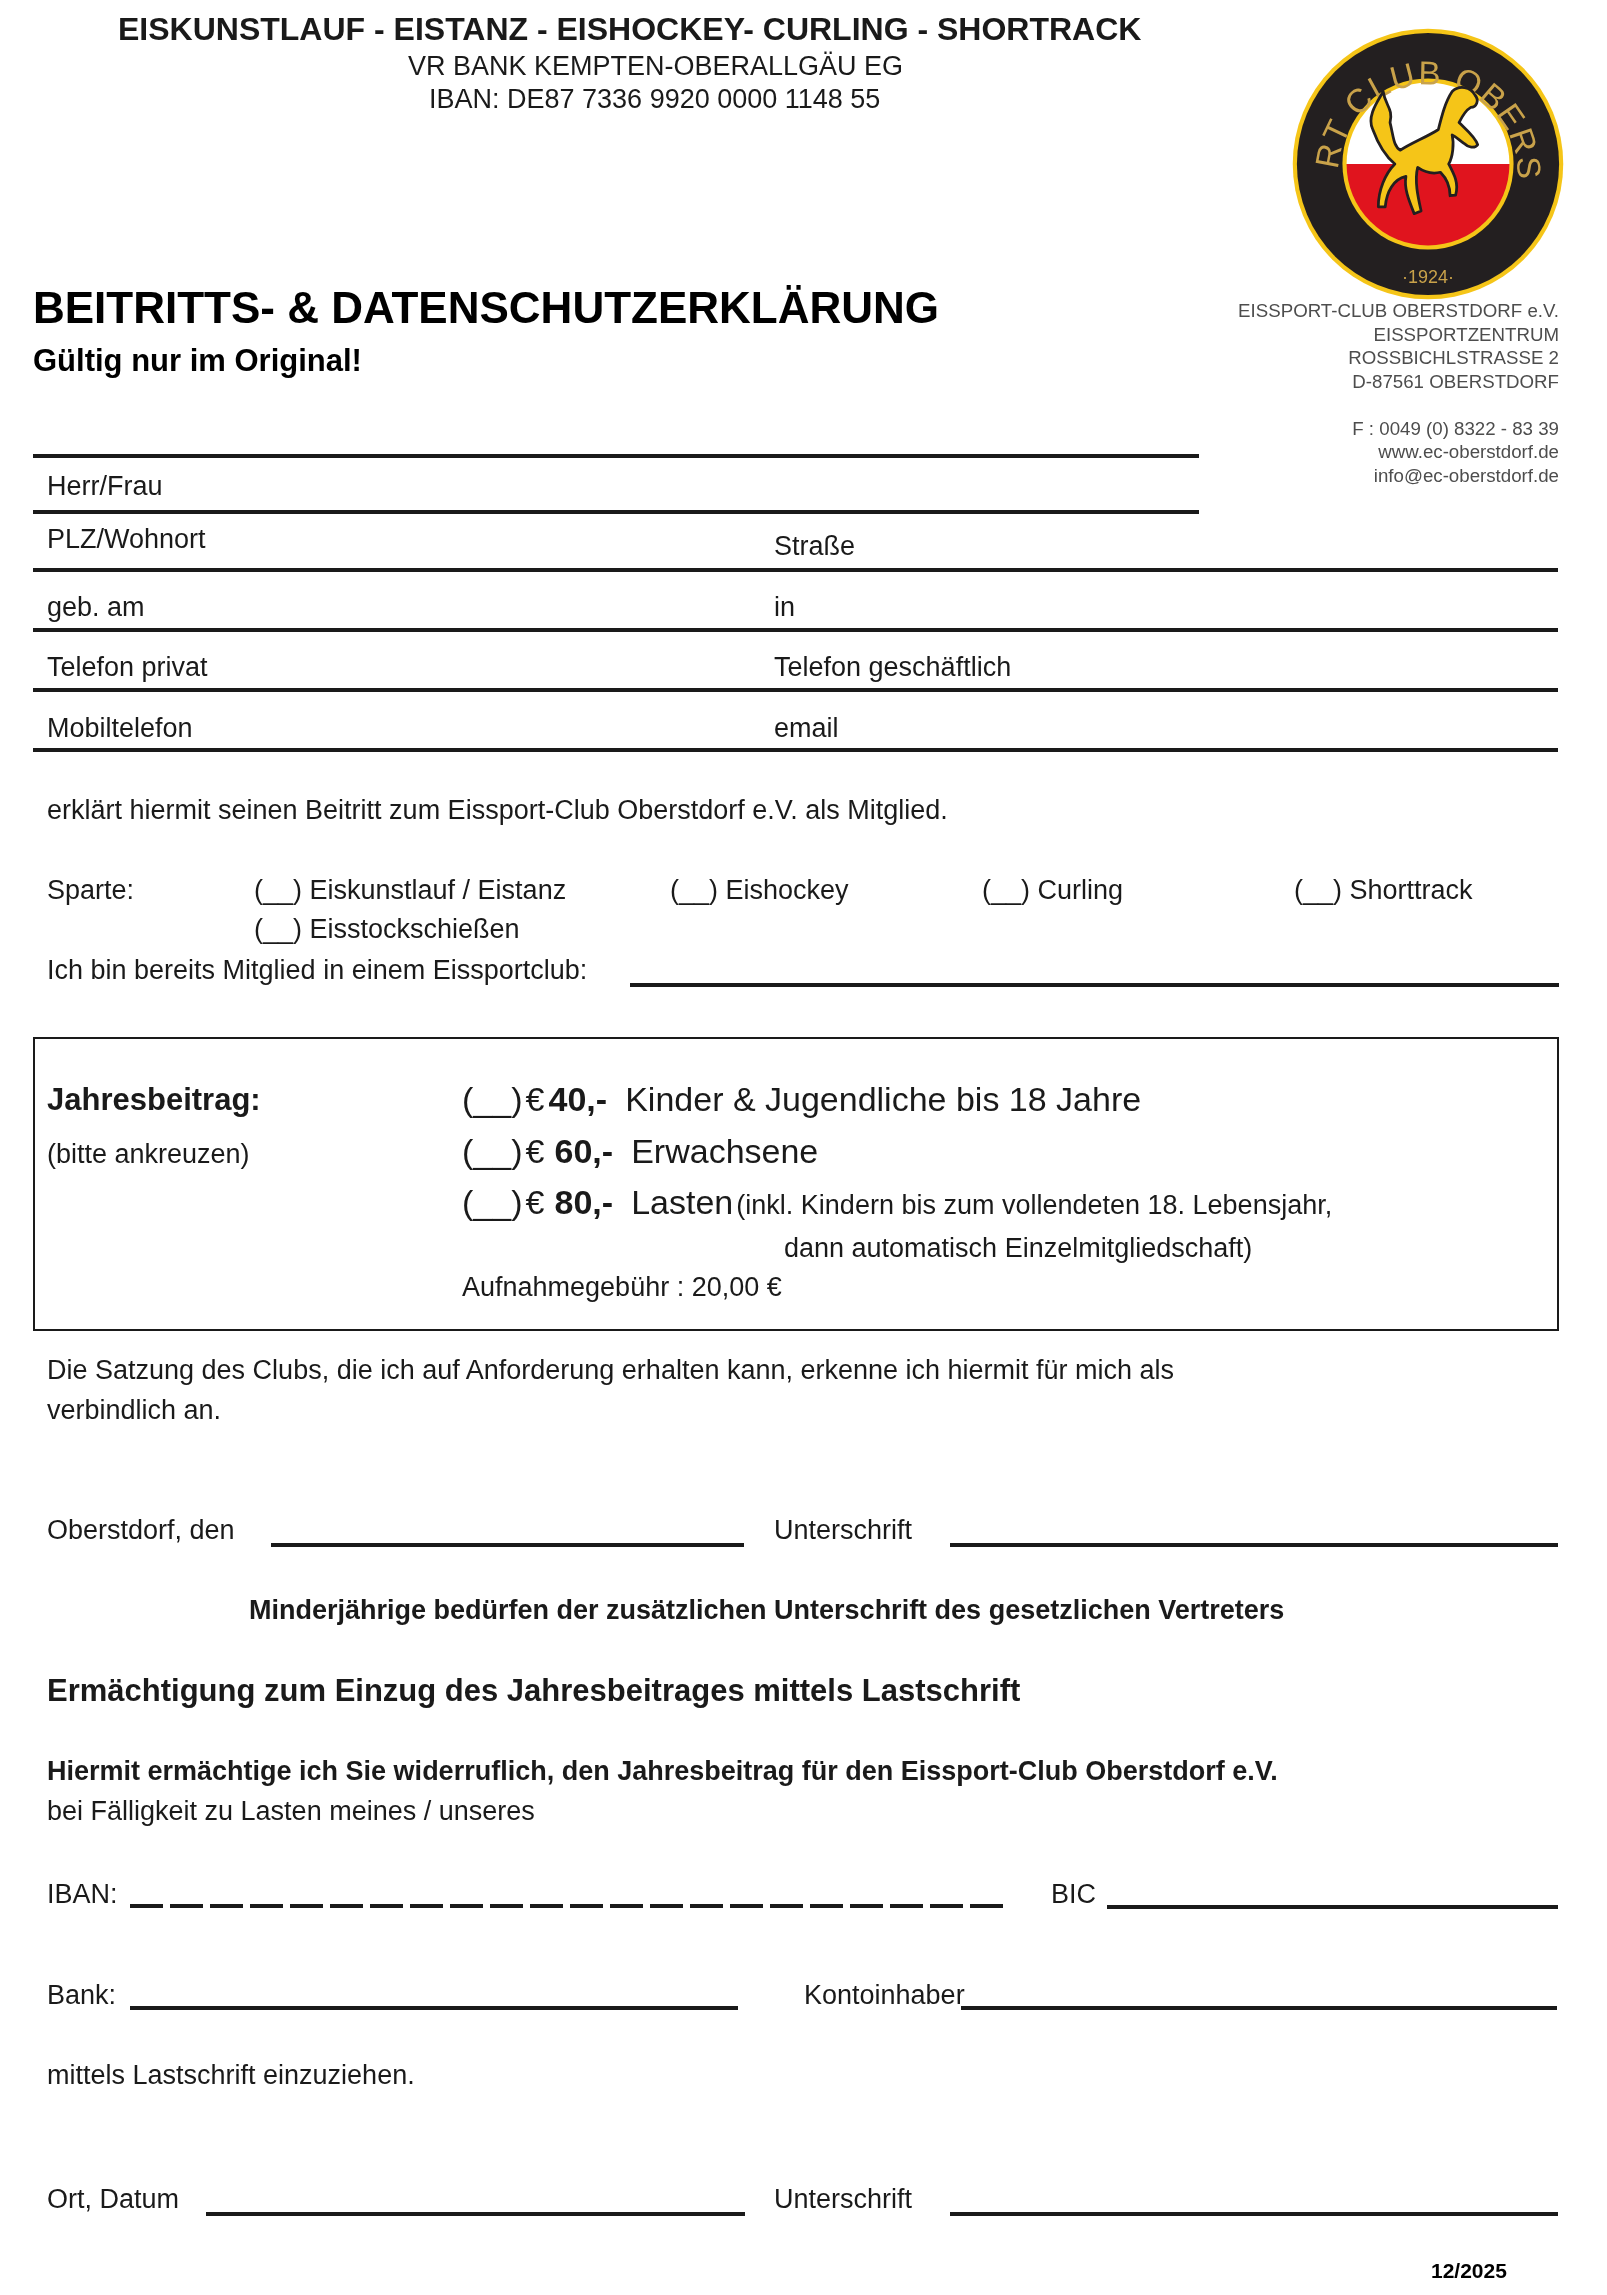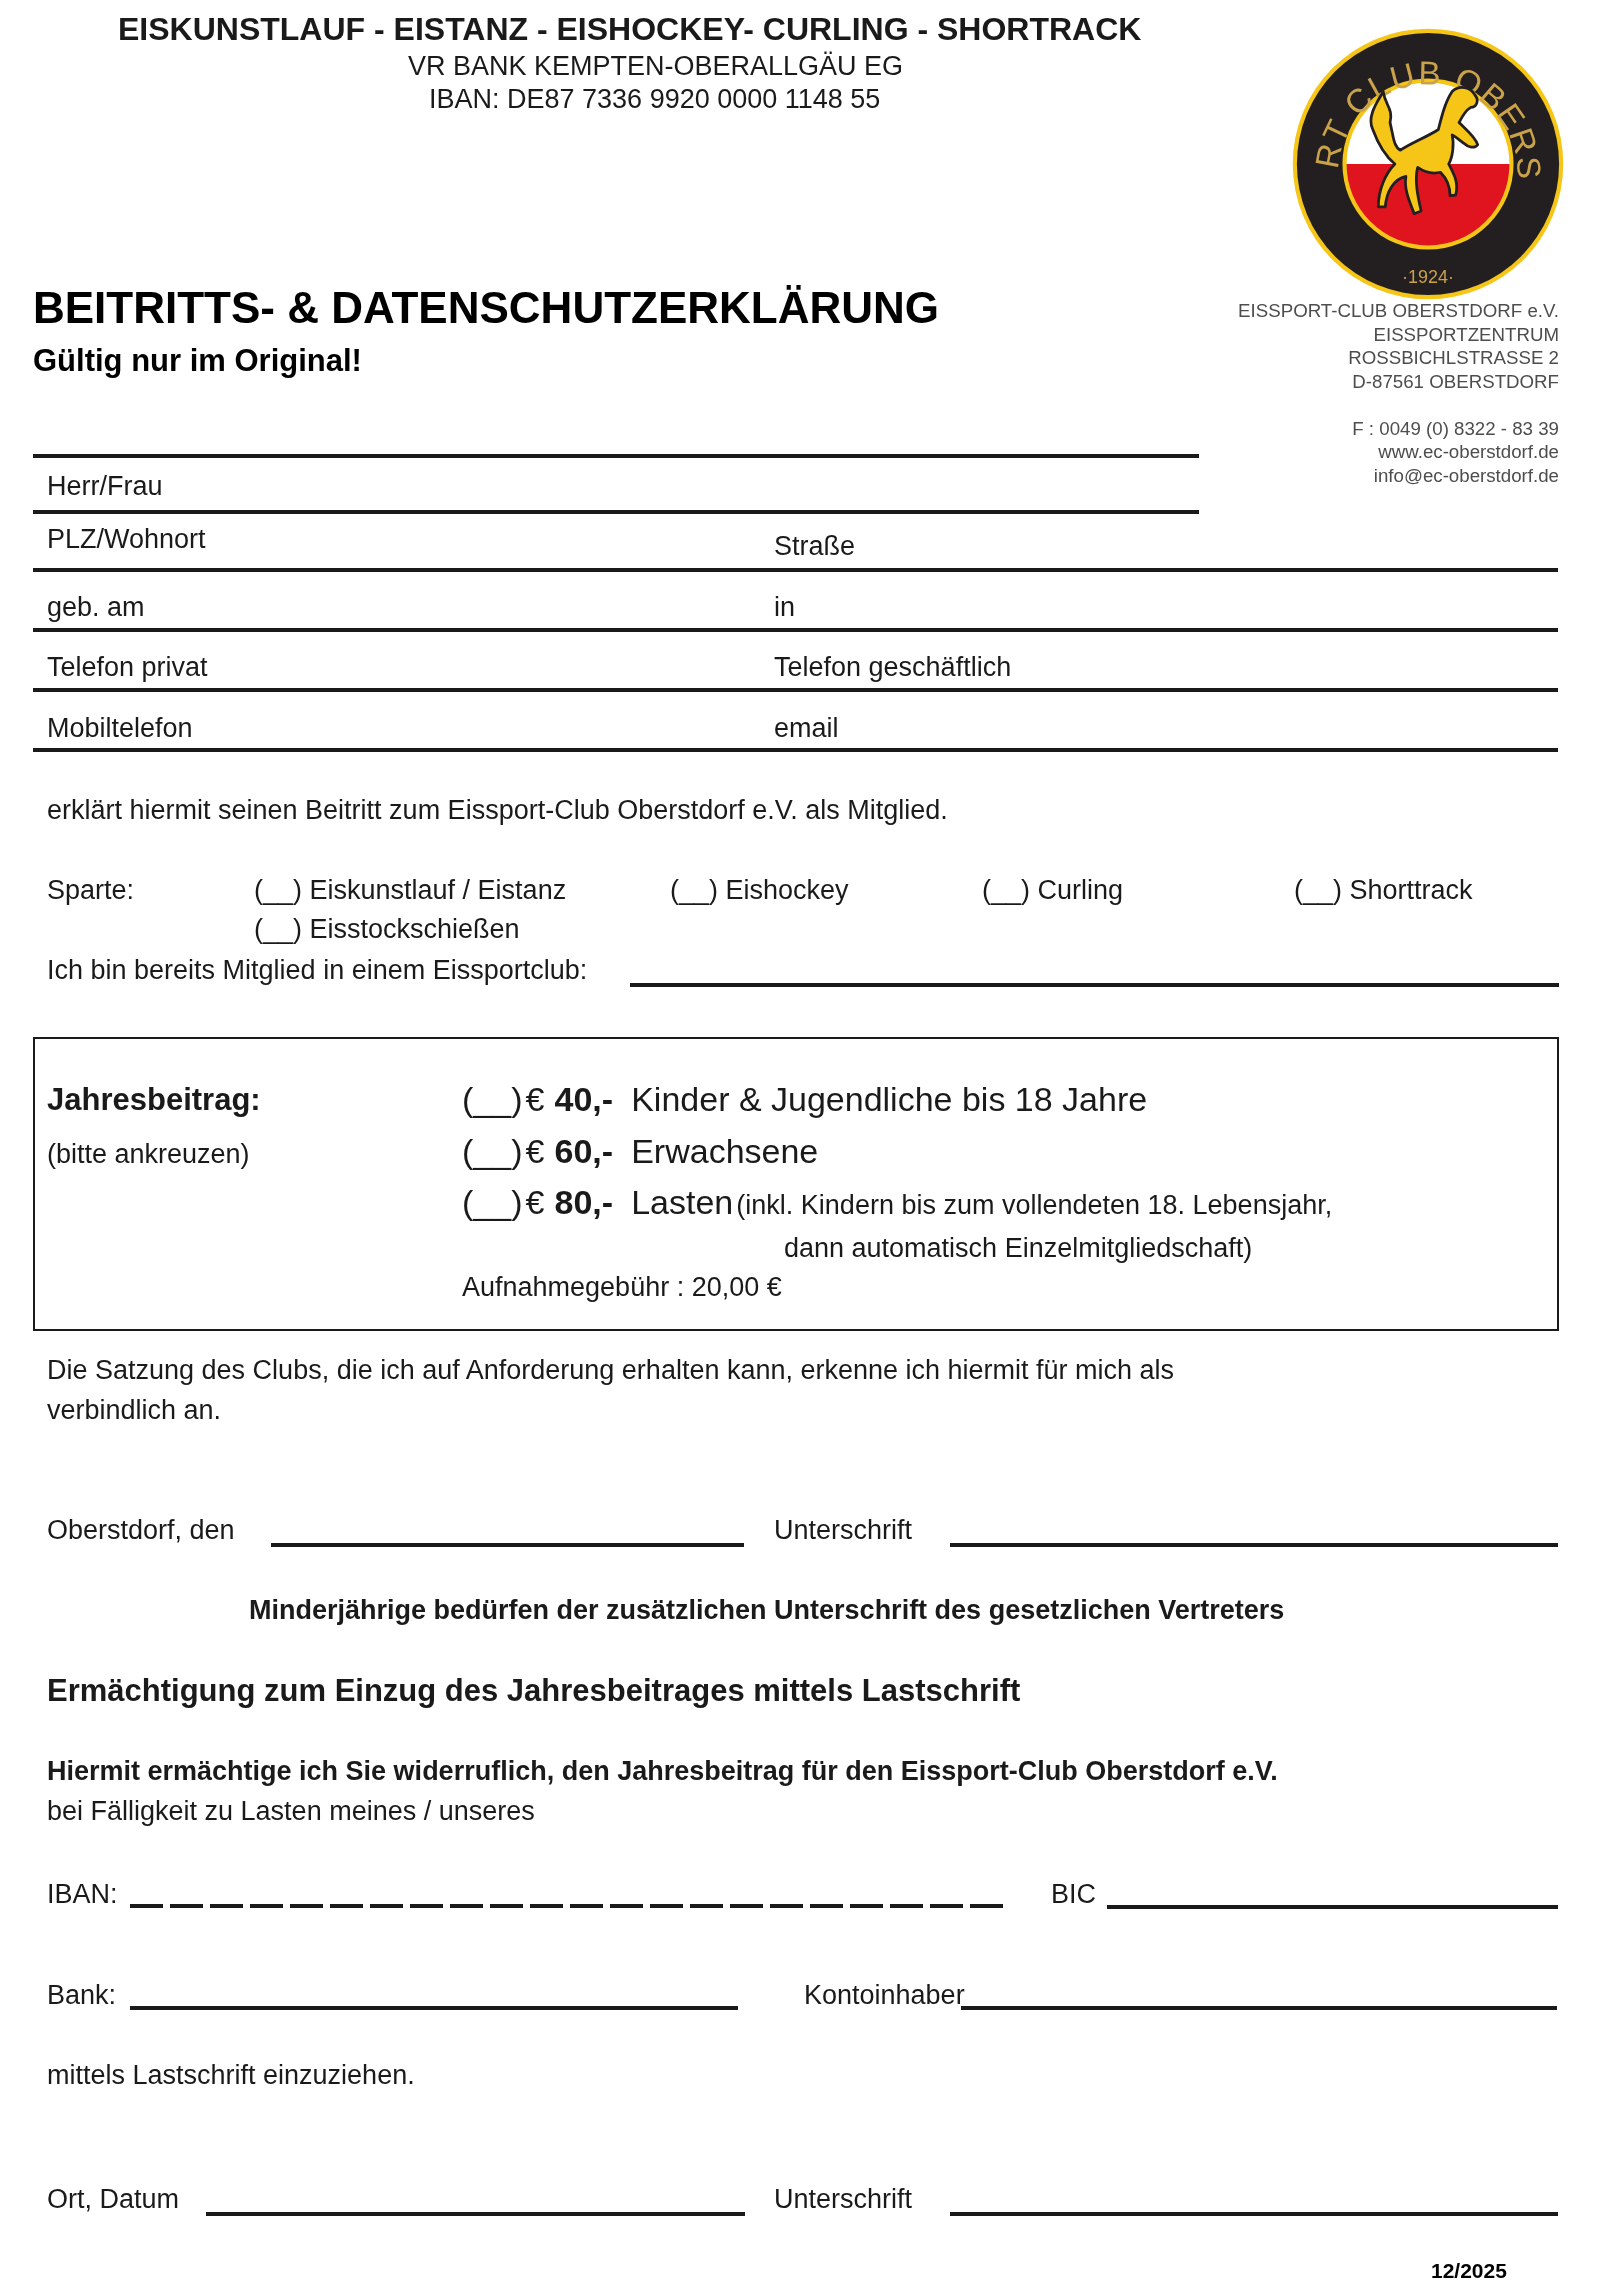--- a/index.html
+++ b/index.html
@@ -112,21 +112,21 @@
 <div class="abs lbl" style="left:47px; top:955px;">Ich bin bereits Mitglied in einem Eissportclub:</div>
 <div class="line" style="left:630px; top:983px; width:929px;"></div>
 
 <div class="box" style="left:33px; top:1037px; width:1526px; height:294px;"></div>
 <div class="abs bold" style="left:47px; top:1082px; font-size:31px;">Jahresbeitrag:</div>
 <div class="abs lbl" style="left:47px; top:1139px;">(bitte ankreuzen)</div>
 
 <div class="abs" style="left:462px; top:1080px;">
   <span class="big">(__)</span>
   <span class="big">€</span>
-  <span class="big bold" style="margin-left:7px;">40,-</span>
+  <span class="big bold" style="margin-left:1px;">40,-</span>
   <span class="big" style="margin-left:15px;">Kinder &amp; Jugendliche bis 18 Jahre</span>
 </div>
 <div class="abs" style="left:462px; top:1132px;">
   <span class="big">(__)</span>
   <span class="big">€</span>
   <span class="big bold" style="margin-left:7px;">60,-</span>
   <span class="big" style="margin-left:15px;">Erwachsene</span>
 </div>
 <div class="abs" style="left:462px; top:1183px;">
   <span class="big">(__)</span>

